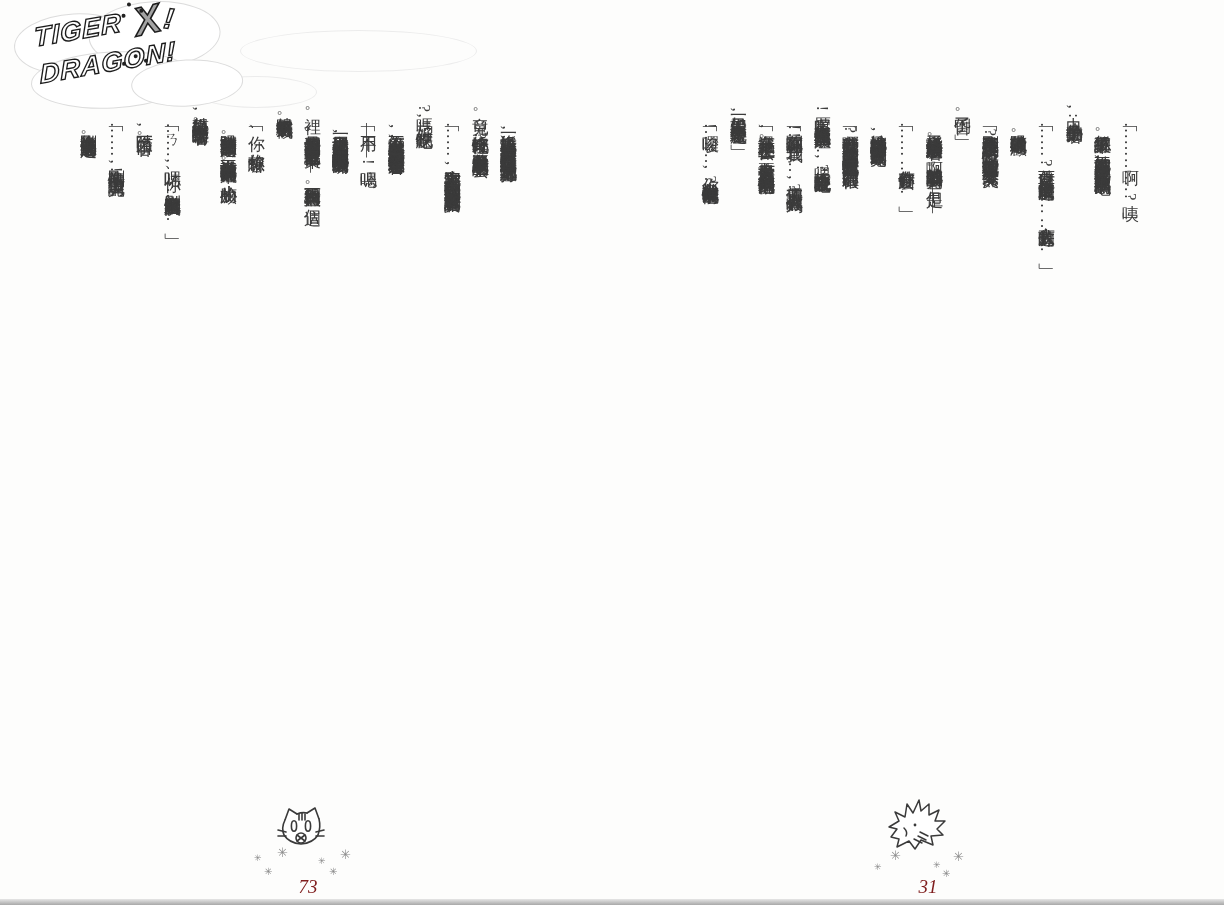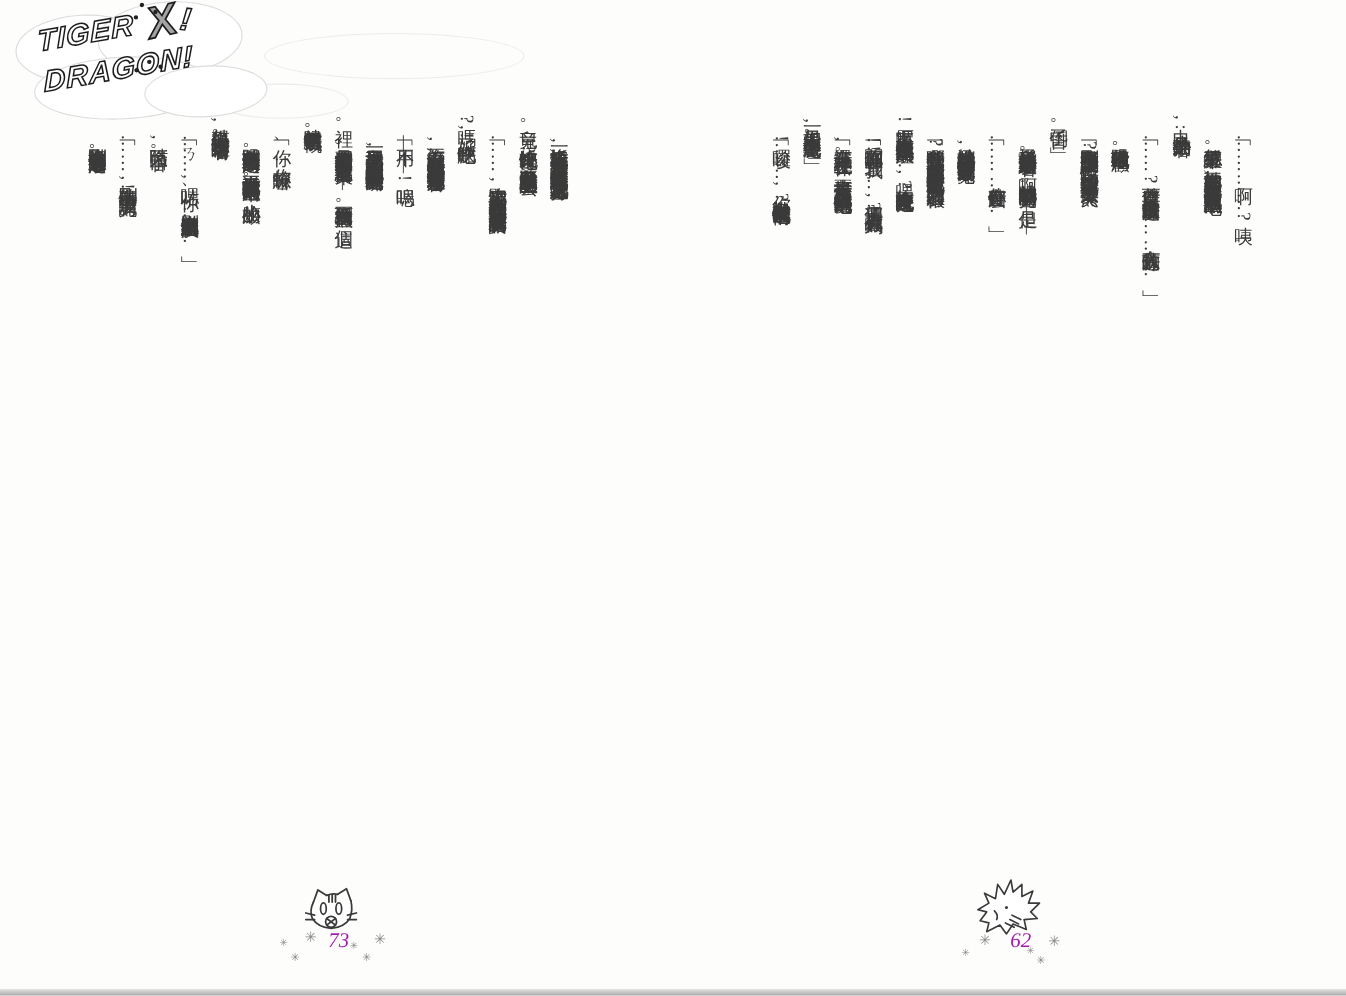--- a/index.html
+++ b/index.html
@@ -22,21 +22,21 @@
              letter-spacing:1px;white-space:nowrap;}
   #logo-tiger{left:6px;top:10px;font-size:27px;transform:skewX(-8deg) rotate(-7deg);}
   #logo-x{left:106px;top:-4px;font-size:40px;color:#a3a3a3;-webkit-text-stroke:1.6px #1c1c1c;
           transform:rotate(-10deg);}
   #logo-excl{left:136px;top:2px;font-size:29px;transform:rotate(10deg);}
   #logo-dragon{left:10px;top:44px;font-size:27px;transform:skewX(-8deg) rotate(-7deg);}
   .logo-dot{position:absolute;width:4px;height:4px;background:#222;border-radius:50%;}
 
   
   .page-number{position:absolute;width:36px;text-align:center;font-size:19px;
-               font-style:italic;color:#a21caf;}
+               font-style:italic;color:#7f1d1d;margin-top:31px;}
   .sparkle{position:absolute;color:#8a8a8a;font-family:"DejaVu Sans",sans-serif;}
   .mascot{position:absolute;}
   .mascot svg{display:block;}
 
   
   #scan-edge{position:absolute;left:0;bottom:0;width:100%;height:6px;
              background:linear-gradient(#e6e6e6,#a8a8a8);}
 </style>
 </head>
 <body>
@@ -134,21 +134,21 @@
   <div class="mascot" style="left:884px;top:798px;">
     <svg width="66" height="56" viewBox="0 0 66 56" fill="none" stroke="#3a3a3a" stroke-width="1.5" stroke-linecap="round" stroke-linejoin="round">
       <path d="M7,39 L13,31 L5,29 L15,23 L11,14 L21,19 L23,6 L29,15 L35,2 L37,13
                L45,6 L45,17 L55,12 L51,23 L61,23 L53,31 L59,37 L47,38 L49,47
                L37,42 L31,51 L25,43 L13,49 L15,41 Z" fill="#fff"></path>
       <circle cx="31" cy="27" r="1.4" fill="#3a3a3a" stroke="none"></circle>
       <path d="M36,34 L44,38 M34,38 L42,42 M30,41 L38,45"></path>
       <path d="M20,30 Q24,34 22,38"></path>
     </svg>
   </div>
-  <div class="page-number" style="left:910px;top:845px;">62</div>
+  <div class="page-number" style="left:910px;top:845px;">31</div>
   <span class="sparkle" style="left:874px;top:862px;font-size:9px;">✳</span>
   <span class="sparkle" style="left:890px;top:848px;font-size:13px;">✳</span>
   <span class="sparkle" style="left:933px;top:860px;font-size:9px;">✳</span>
   <span class="sparkle" style="left:953px;top:849px;font-size:13px;">✳</span>
   <span class="sparkle" style="left:942px;top:868px;font-size:10px;">✳</span>
 
   <div id="scan-edge"></div>
 </div>
 
 </body></html>

